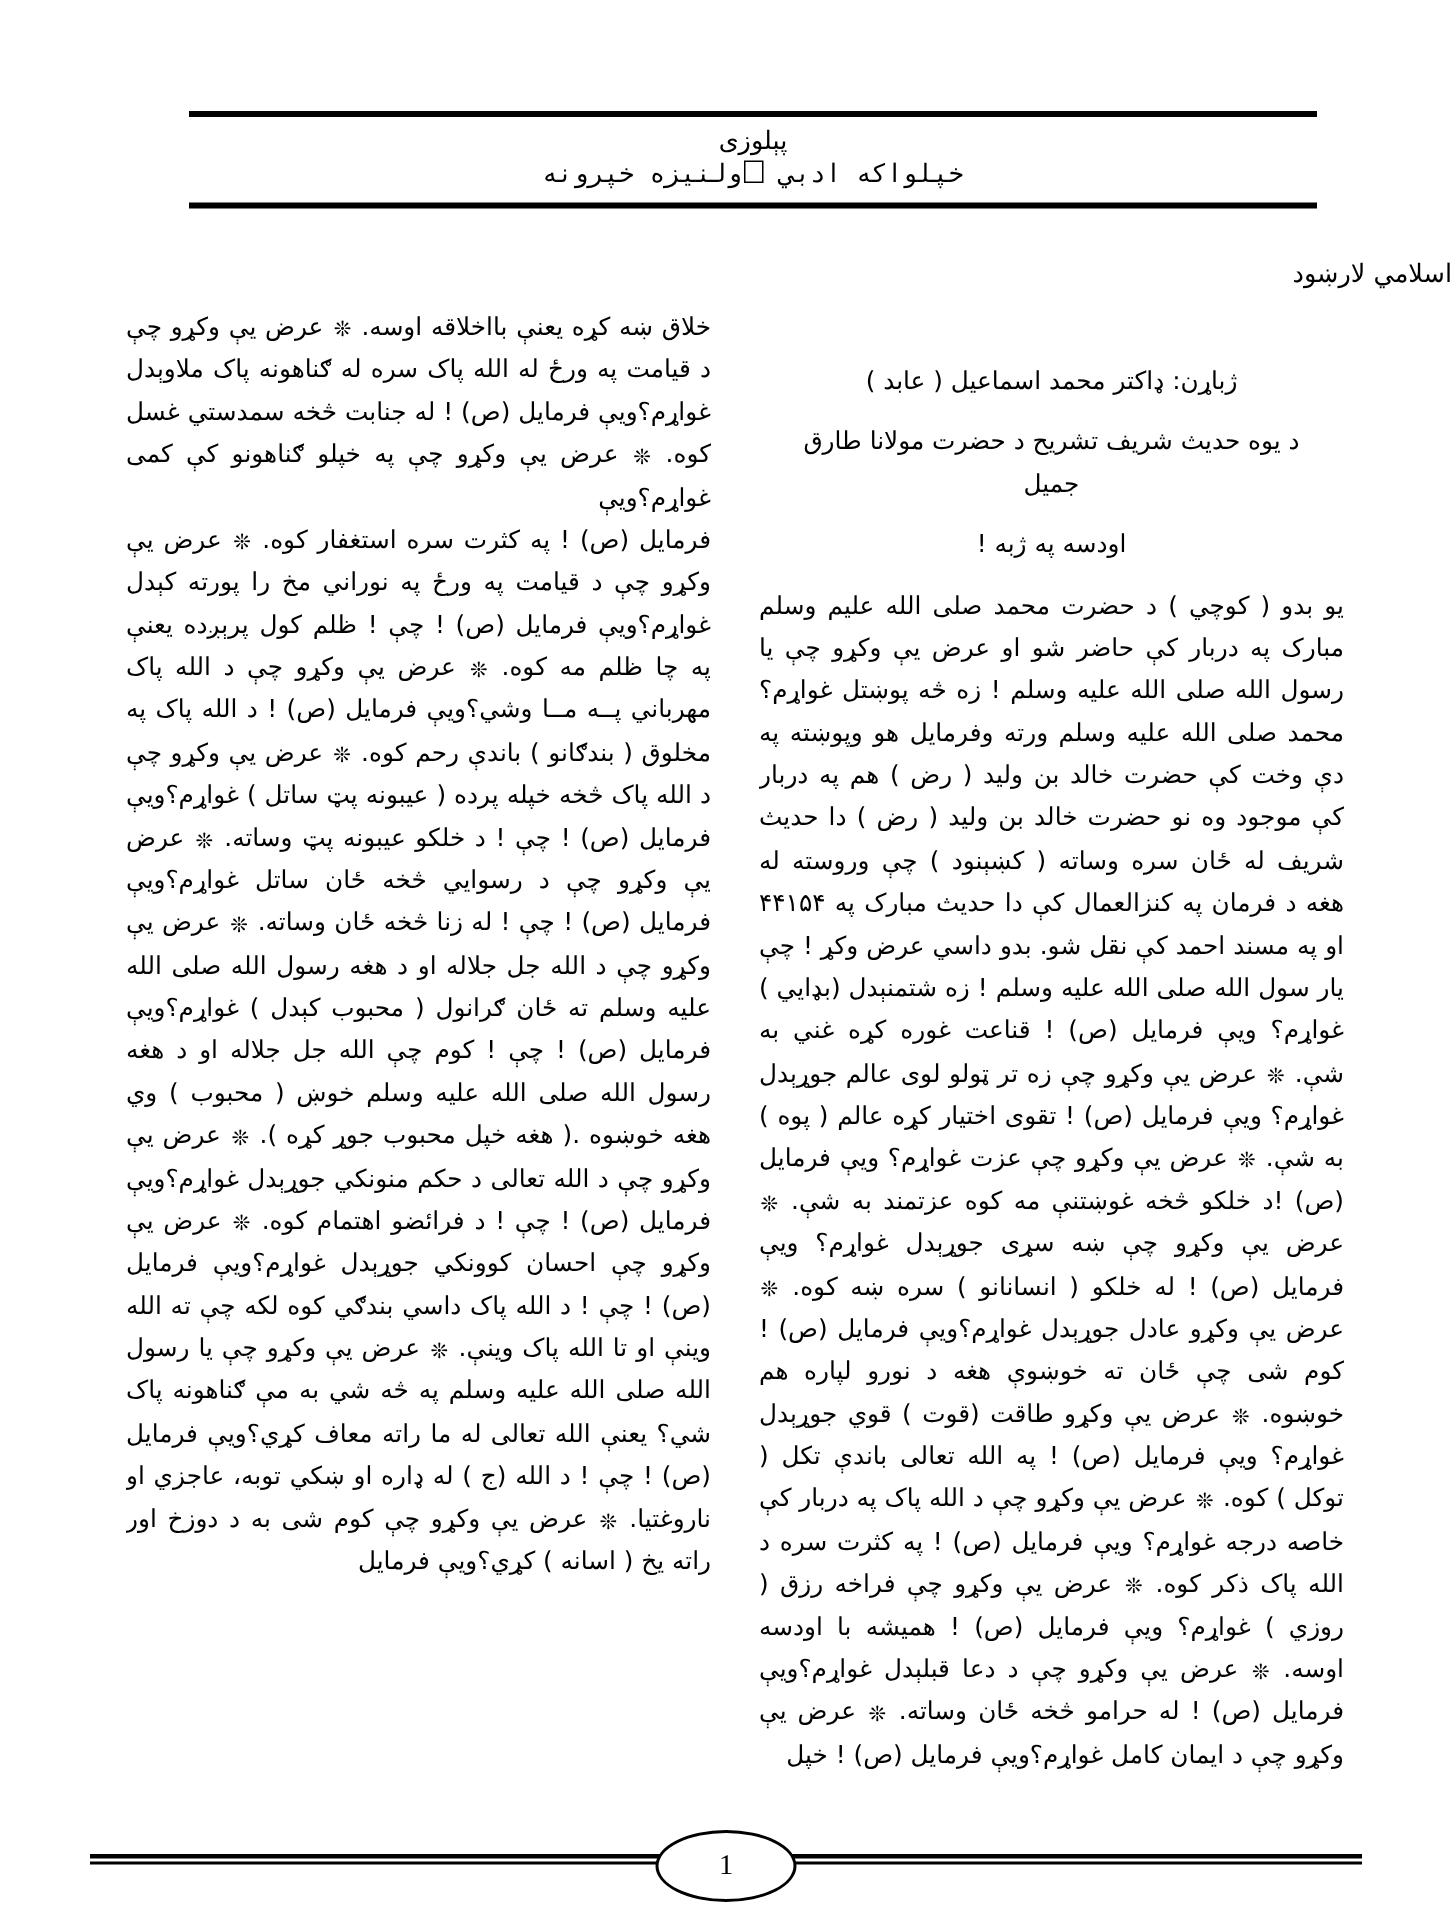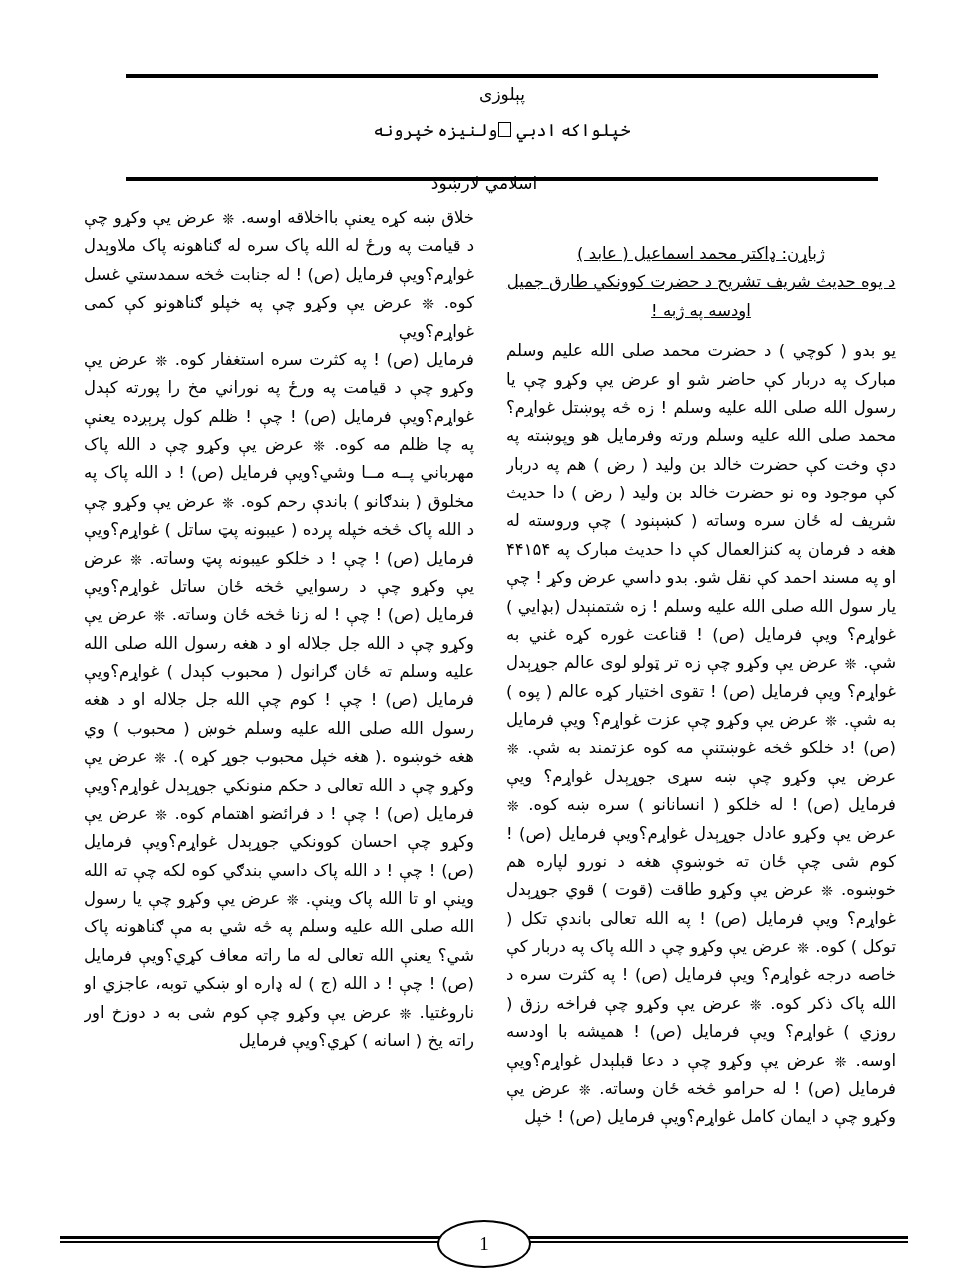--- a/index.html
+++ b/index.html
@@ -39,59 +39,59 @@
     width: 100%;
     margin: 0;
   }
   .rule-bottom {
     height: 4px;
     background: #000;
     width: 100%;
     margin: 0;
   }
   .masthead-inner {
-    padding: 6px 0 20px;
+    padding: 6px 0 4px;
   }
   .masthead-title {
     font-family: "DejaVu Sans", "Liberation Sans", sans-serif;
     font-size: 17px;
     line-height: 1.25;
     letter-spacing: 2px;
     direction: rtl;
     unicode-bidi: isolate;
     margin: 0 0 1px 0;
     white-space: nowrap;
   }
   .masthead-sub {
-    font-family: Liberation Serif, serif;
+    font-family: Liberation Mono, monospace;
     font-size: 17px;
     line-height: 1.25;
     letter-spacing: 2px;
     direction: rtl;
     unicode-bidi: isolate;
-    margin: 15px;
+    margin: 2px;
     white-space: nowrap;
   }
   .tofu {
     display: inline-block;
     width: 11px;
     height: 13px;
     border: 1px solid #000;
     vertical-align: -1px;
     margin: 0 1px;
     background: transparent;
   }
 
   
   .article-title {
     position: absolute;
     top: 173px;
     left: 0;
     width: 968px;
-    text-align: center;
+    text-align: right;
     font-size: 17px;
     direction: rtl;
     unicode-bidi: isolate;
     letter-spacing: 0px;
   }
 
   
   .columns {
     position: absolute;
     top: 204px;
@@ -112,21 +112,21 @@
   .col-left  { left: 12px; }
 
   .byline {
     direction: rtl;
     unicode-bidi: isolate;
     text-align: center;
     font-size: 16.5px;
     line-height: 1.72;
     margin: 36px 0 12px 0;
   }
-  .byline p { margin: 0; text-decoration: underline; }
+  .byline p { margin: 12px; }
 
   .para {
     direction: rtl;
     unicode-bidi: isolate;
     text-align: justify;
     text-align-last: right;
     font-size: 16.5px;
     line-height: 1.72;
     margin: 0 0 0 0;
     word-spacing: 0px;
@@ -198,21 +198,21 @@
     <div class="rule-bottom"></div>
   </div>
 
   <div class="article-title">اسلامي لارښود</div>
 
   <div class="columns">
 
     <div class="col col-right">
       <div class="byline">
         <p>ژباړن: ډاکتر محمد اسماعیل ( عابد )</p>
-        <p>د یوه حدیث شریف تشریح د حضرت کوونکي طارق جمیل</p>
+        <p>د یوه حدیث شریف تشریح د حضرت مولانا طارق جمیل</p>
         <p>اودسه په ژبه !</p>
       </div>
 
       <p class="para"><span>یو بدو ( کوچي ) د حضرت محمد صلی الله علیم وسلم مبارک په دربار کې حاضر شو او عرض یې وکړو چې یا رسول الله صلی الله علیه وسلم ! زه څه پوښتل غواړم؟محمد صلی الله علیه وسلم ورته وفرمایل هو وپوښته په دې وخت کې حضرت خالد بن ولید ( رض ) هم په دربار کې موجود وه نو حضرت خالد بن ولید ( رض ) دا حدیث شریف له ځان سره وساته ( کښېنود ) چې وروسته له هغه د فرمان په کنزالعمال کې دا حدیث مبارک په ۴۴۱۵۴ او په مسند احمد کې نقل شو. بدو داسي عرض وکړ ! چې یار سول الله صلی الله علیه وسلم ! زه شتمنېدل (بډایي ) غواړم؟ ویې فرمایل (ص) ! قناعت غوره کړه غني به شې.</span> <span class="bullet">❊</span> <span>عرض یې وکړو چې زه تر ټولو لوی عالم جوړېدل غواړم؟ ویې فرمایل (ص) ! تقوی اختیار کړه عالم ( پوه ) به شې.</span> <span class="bullet">❊</span> <span>عرض یې وکړو چې عزت غواړم؟ ویې فرمایل (ص) !د خلکو څخه غوښتنې مه کوه عزتمند به شې.</span> <span class="bullet">❊</span> <span>عرض یې وکړو چې ښه سړی جوړېدل غواړم؟ ویې فرمایل (ص) ! له خلکو ( انسانانو ) سره ښه کوه.</span> <span class="bullet">❊</span> <span>عرض یې وکړو عادل جوړېدل غواړم؟ویې فرمایل (ص) ! کوم شی چې ځان ته خوښوې هغه د نورو لپاره هم خوښوه.</span> <span class="bullet">❊</span> <span>عرض یې وکړو طاقت (قوت ) قوي جوړېدل غواړم؟ ویې فرمایل (ص) ! په الله تعالی باندې تکل ( توکل ) کوه.</span> <span class="bullet">❊</span> <span>عرض یې وکړو چې د الله پاک په دربار کې خاصه درجه غواړم؟ ویې فرمایل (ص) ! په کثرت سره د الله پاک ذکر کوه.</span> <span class="bullet">❊</span> <span>عرض یې وکړو چې فراخه رزق ( روزي ) غواړم؟ ویې فرمایل (ص) ! همیشه با اودسه اوسه.</span> <span class="bullet">❊</span> <span>عرض یې وکړو چې د دعا قبلېدل غواړم؟ویې فرمایل (ص) ! له حرامو څخه ځان وساته.</span> <span class="bullet">❊</span> <span>عرض یې وکړو چې د ایمان کامل غواړم؟ویې فرمایل (ص) ! خپل</span></p>
     </div>
 
     <div class="col col-left">
       <p class="para"><span>خلاق ښه کړه یعنې بااخلاقه اوسه.</span> <span class="bullet">❊</span> <span>عرض یې وکړو چې د قیامت په ورځ له الله پاک سره له ګناهونه پاک ملاوېدل غواړم؟ویې فرمایل (ص) ! له جنابت څخه سمدستي غسل کوه.</span> <span class="bullet">❊</span> <span>عرض یې وکړو چې په خپلو ګناهونو کې کمی غواړم؟ویې</span></p>
 
       <p class="para spaced"><span>فرمایل (ص) ! په کثرت سره استغفار کوه.</span> <span class="bullet">❊</span> <span>عرض یې وکړو چې د قیامت په ورځ په نوراني مخ را پورته کېدل غواړم؟ویې فرمایل (ص) ! چې ! ظلم کول پرېږده یعنې په چا ظلم مه کوه.</span> <span class="bullet">❊</span> <span>عرض یې وکړو چې د الله پاک مهرباني پــه مــا وشي؟ویې فرمایل (ص) ! د الله پاک په مخلوق ( بندګانو ) باندې رحم کوه.</span> <span class="bullet">❊</span> <span>عرض یې وکړو چې د الله پاک څخه خپله پرده ( عیبونه پټ ساتل ) غواړم؟ویې فرمایل (ص) ! چې ! د خلکو عیبونه پټ وساته.</span> <span class="bullet">❊</span> <span>عرض یې وکړو چې د رسوایي څخه ځان ساتل غواړم؟ویې فرمایل (ص) ! چې ! له زنا څخه ځان وساته.</span> <span class="bullet">❊</span> <span>عرض یې وکړو چې د الله جل جلاله او د هغه رسول الله صلی الله علیه وسلم ته ځان ګرانول ( محبوب کېدل ) غواړم؟ویې فرمایل (ص) ! چې ! کوم چې الله جل جلاله او د هغه رسول الله صلی الله علیه وسلم خوښ ( محبوب ) وي هغه خوښوه .( هغه خپل محبوب جوړ کړه ).</span> <span class="bullet">❊</span> <span>عرض یې وکړو چې د الله تعالی د حکم منونکي جوړېدل غواړم؟ویې فرمایل (ص) ! چې ! د فرائضو اهتمام کوه.</span> <span class="bullet">❊</span> <span>عرض یې وکړو چې احسان کوونکي جوړېدل غواړم؟ویې فرمایل (ص) ! چې ! د الله پاک داسي بندګي کوه لکه چې ته الله وینې او تا الله پاک وینې.</span> <span class="bullet">❊</span> <span>عرض یې وکړو چې یا رسول الله صلی الله علیه وسلم په څه شي به مې ګناهونه پاک شي؟ یعنې الله تعالی له ما راته معاف کړي؟ویې فرمایل (ص) ! چې ! د الله (ج ) له ډاره او ښکي توبه، عاجزي او ناروغتیا.</span> <span class="bullet">❊</span> <span>عرض یې وکړو چې کوم شی به د دوزخ اور راته یخ ( اسانه ) کړي؟ویې فرمایل</span></p>

